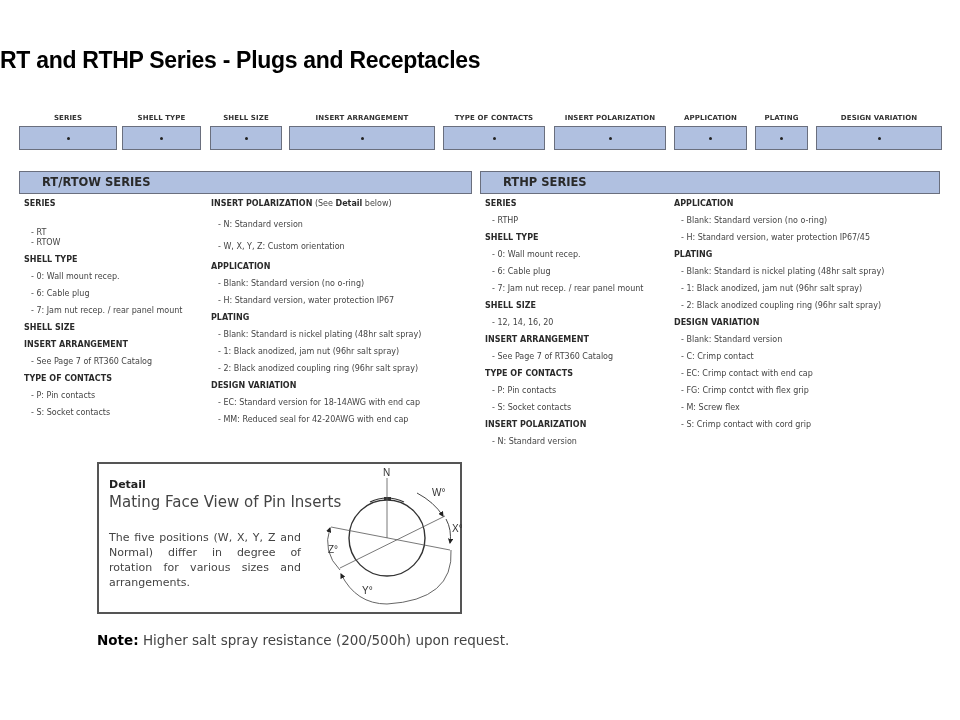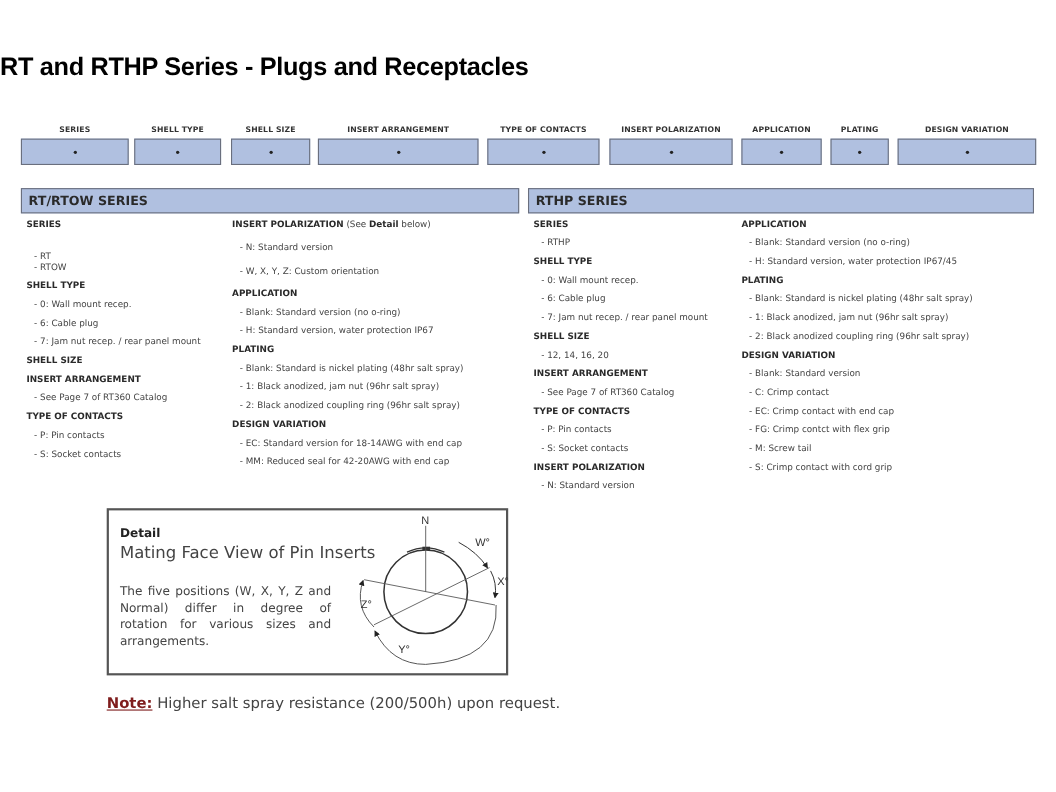--- a/index.html
+++ b/index.html
@@ -4,38 +4,38 @@
 <style>
   html, body { margin: 0; padding: 0; background: #ffffff; }
   body { width: 960px; height: 720px; position: relative; overflow: hidden; font-family: "DejaVu Sans", sans-serif; color: #3c3c3c; }
   .title { position: absolute; left: 0; width: 960px; top: 47px; text-align: left; font-family: "Liberation Sans", sans-serif; font-weight: bold; font-size: 23px; color: #000; letter-spacing: -0.3px; }
 
   .code-col { position: absolute; top: 113px; }
   .code-label { font-size: 7px; font-weight: bold; color: #333; text-align: center; height: 11px; line-height: 11px; letter-spacing: 0.1px; }
   .code-box { margin-top: 2px; height: 24px; background: #b0c0e0; border: 1px solid #6a6f7e; box-sizing: border-box; display: flex; align-items: center; justify-content: center; }
   .code-dot { width: 3px; height: 3px; border-radius: 50%; background: #222; }
 
-  .panel-header { position: absolute; top: 171px; height: 23px; background: #b0c0e0; border: 1px solid #6a6f7e; box-sizing: border-box; font-weight: bold; font-size: 11.5px; color: #2a2a2a; line-height: 21px; padding-left: 6px; }
+  .panel-header { position: absolute; top: 171px; height: 23px; background: #b0c0e0; border: 1px solid #6a6f7e; box-sizing: border-box; font-weight: bold; font-size: 11.5px; color: #2a2a2a; line-height: 21px; padding-left: 22px; }
 
   .col { position: absolute; }
   .sec-head { font-size: 8px; font-weight: bold; color: #2a2a2a; height: 17px; line-height: 17px; white-space: nowrap; }
   .sec-head .light { font-weight: normal; color: #444; }
   .sec-head .bold { font-weight: bold; }
   .item { font-size: 8px; color: #444; height: 17px; line-height: 17px; padding-left: 7px; white-space: nowrap; }
   .item.tight { height: 10px; line-height: 10px; }
   .item.tall { height: 22px; line-height: 22px; }
 
   .detail-box { position: absolute; left: 97px; top: 462px; width: 365px; height: 152px; border: 2px solid #555; box-sizing: border-box; background: #fff; }
   .detail-title { position: absolute; left: 10px; top: 14px; font-size: 11px; font-weight: bold; color: #222; }
   .detail-sub { position: absolute; left: 10px; top: 29px; font-size: 15px; color: #444; }
   .detail-text { position: absolute; left: 10px; top: 66px; width: 192px; font-size: 11px; line-height: 15px; color: #444; text-align: justify; }
   .diagram { position: absolute; left: 205px; top: 0px; }
 
   .note { position: absolute; left: 97px; top: 632px; font-size: 13.5px; color: #444; }
-  .note .note-label { font-weight: bold; color: #7f1d1d; text-decoration: underline; }
+  .note .note-label { font-weight: bold; color: #000000; }
 </style>
 </head>
 <body>
 
 <div class="title">RT and RTHP Series - Plugs and Receptacles</div>
 
 <div class="code-col" style="left:19px;width:98px;">
   <div class="code-label">SERIES</div>
   <div class="code-box">
       <span class="code-dot"></span>
@@ -150,21 +150,21 @@
   <div class="item">-  H: Standard version, water protection IP67/45</div>
   <div class="sec-head">PLATING</div>
   <div class="item">-  Blank: Standard  is nickel plating (48hr salt spray)</div>
   <div class="item">-  1: Black anodized, jam nut (96hr salt spray)</div>
   <div class="item">-  2: Black anodized coupling ring (96hr salt spray)</div>
   <div class="sec-head">DESIGN VARIATION</div>
   <div class="item">-  Blank: Standard version</div>
   <div class="item">-  C: Crimp contact</div>
   <div class="item">-  EC: Crimp contact with end cap</div>
   <div class="item">-  FG: Crimp contct with flex grip</div>
-  <div class="item">-  M: Screw tail</div>
+  <div class="item">-  M: Screw flex</div>
   <div class="item">-  S: Crimp contact with cord grip</div>
 </div>
 
 <div class="detail-box">
   <div class="detail-title">Detail</div>
   <div class="detail-sub">Mating Face View of Pin Inserts</div>
   <div class="detail-text">The five positions (W, X, Y, Z and Normal) differ in degree of rotation for various sizes and arrangements.</div>
 
   <svg class="diagram" width="158" height="148" viewBox="0 0 158 148">
     <defs>

